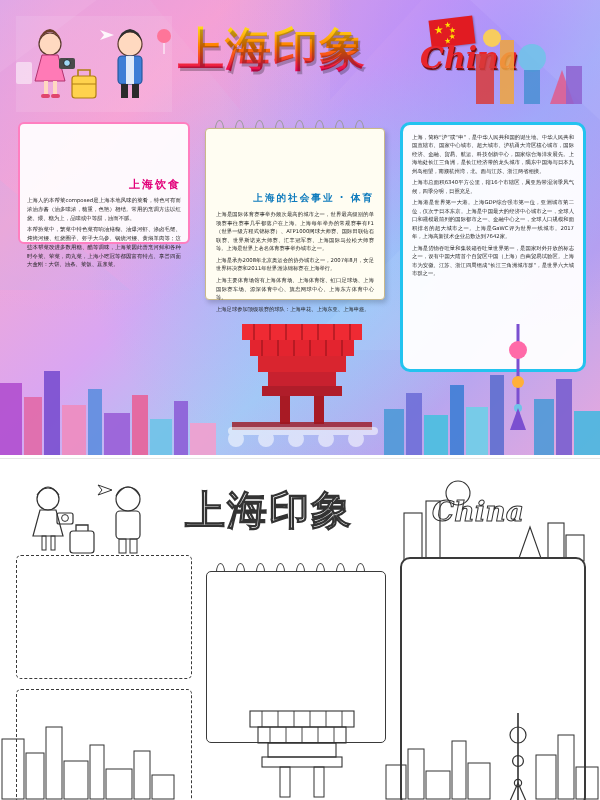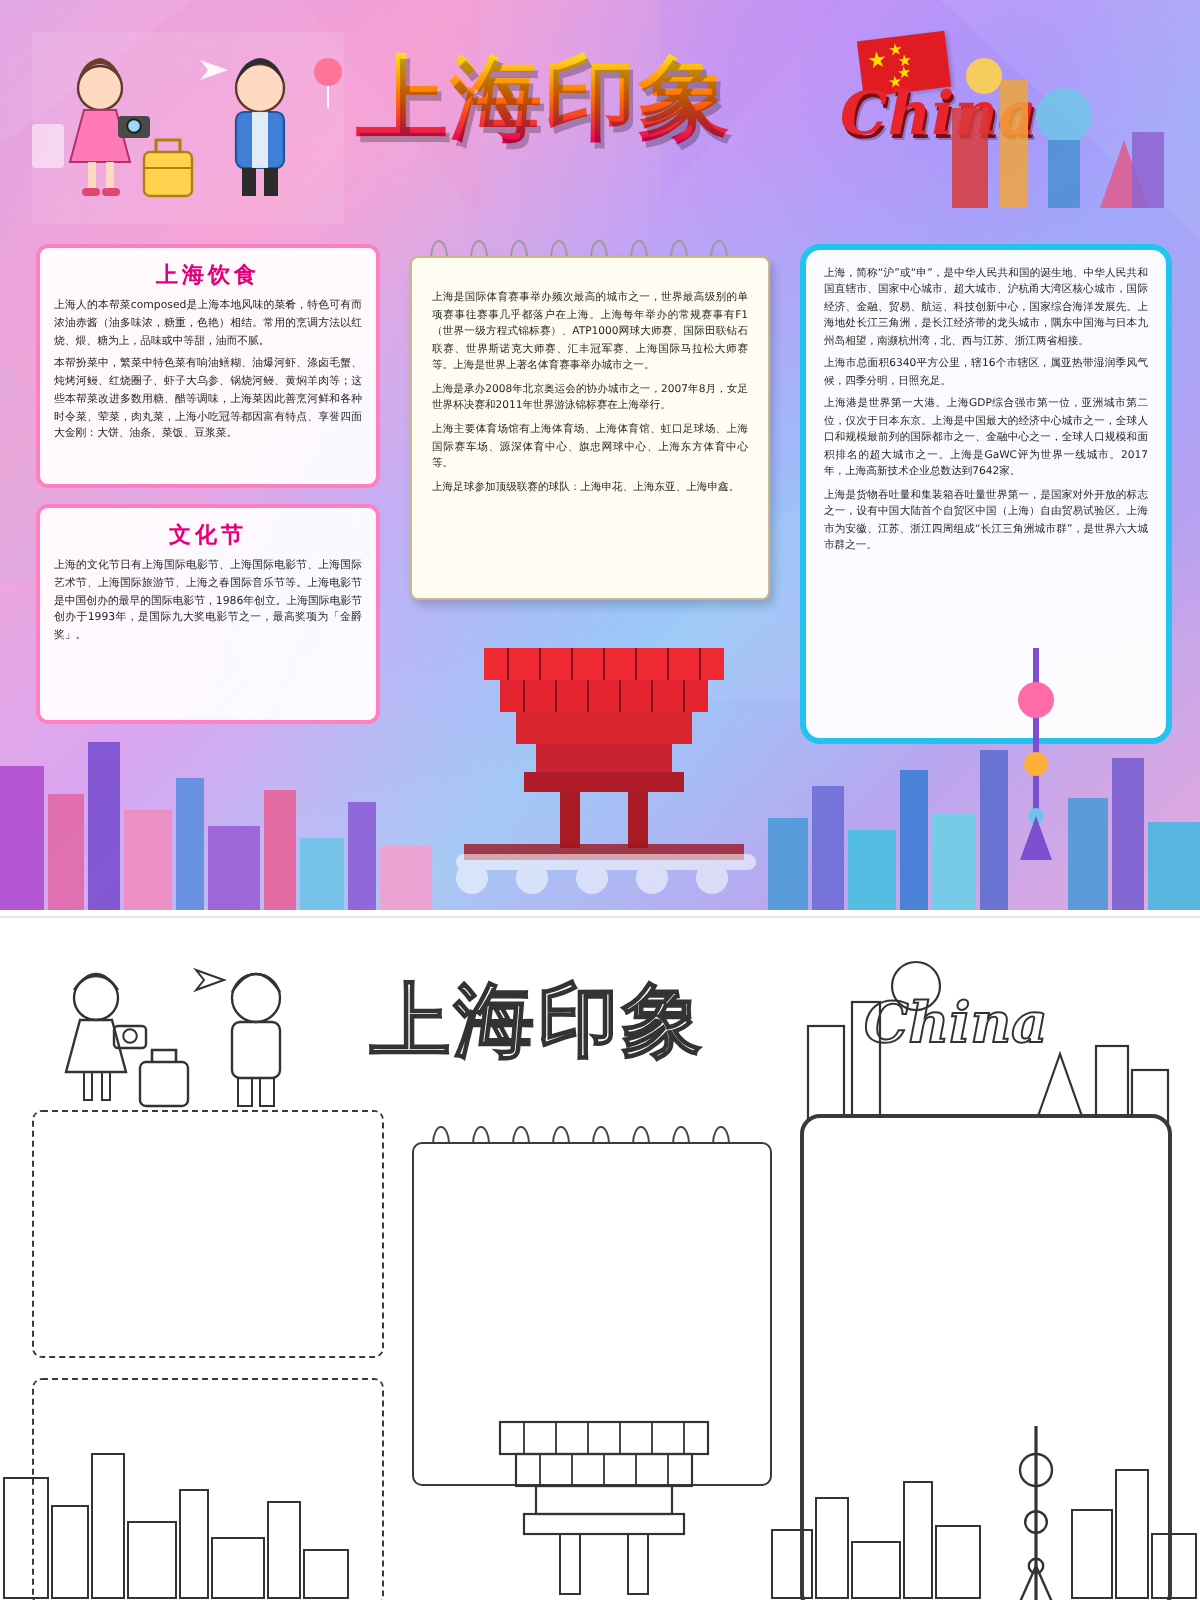--- a/index.html
+++ b/index.html
@@ -24,21 +24,21 @@
   
   .poly{position:absolute;inset:0;opacity:.38;}
   .poly i{position:absolute;display:block;width:0;height:0;}
 
   
   .skyline{position:absolute;left:0;bottom:0;width:600px;height:120px;}
 
   
   .panel{position:absolute;box-sizing:border-box;}
   .panel .ttl{
-    text-align:center;font-weight:bold;letter-spacing:2px;
+    text-align:right;font-weight:bold;letter-spacing:2px;margin-top:47px;
   }
   .panel p{margin:0 0 3px 0;}
 
   
   #p-food{
     left:18px;top:122px;width:172px;height:122px;
     background:rgba(255,255,255,.93);
     border:2px solid #ff7fc0;border-radius:6px;
     padding:6px 7px 4px 7px;
   }
@@ -206,38 +206,33 @@
     </svg>
 
     <div class="panel" id="p-food">
       <div class="ttl">上海饮食</div>
       <div class="bd">
         <p>上海人的本帮菜composed是上海本地风味的菜肴，特色可有而浓油赤酱（油多味浓，糖重，色艳）相结。常用的烹调方法以红烧、煨、糖为上，品味或中等甜，油而不腻。</p>
         <p>本帮扮菜中，繁菜中特色菜有响油鳝糊、油爆河虾、涤卤毛蟹、炖烤河鳗、红烧圈子、虾子大乌参、锅烧河鳗、黄焖羊肉等；这些本帮菜改进多数用糖、醋等调味，上海菜因此善烹河鲜和各种时令菜、荤菜，肉丸菜，上海小吃冠等都因富有特点、享誉四面大金刚：大饼、油条、菜饭、豆浆菜。</p>
       </div>
     </div>
 
-    <div class="panel" id="p-culture">
-      <div class="ttl">文化节</div>
-      <div class="bd">
-        <p>上海的文化节日有上海国际电影节、上海国际电影节、上海国际艺术节、上海国际旅游节、上海之春国际音乐节等。上海电影节是中国创办的最早的国际电影节，1986年创立。上海国际电影节创办于1993年，是国际九大奖电影节之一，最高奖项为「金爵奖」。</p>
-      </div>
-    </div>
 
     <div class="rings">
       <span class="ring" style="left:10px"></span>
       <span class="ring" style="left:30px"></span>
       <span class="ring" style="left:50px"></span>
       <span class="ring" style="left:70px"></span>
       <span class="ring" style="left:90px"></span>
       <span class="ring" style="left:110px"></span>
       <span class="ring" style="left:130px"></span>
       <span class="ring" style="left:150px"></span>
     </div>
     <div class="panel" id="p-sport">
+      <div class="ttl">上海的社会事业 · 体育</div>
       <div class="bd">
         <p>上海是国际体育赛事举办频次最高的城市之一，世界最高级别的单项赛事往赛事几乎都落户在上海。上海每年举办的常规赛事有F1（世界一级方程式锦标赛）、ATP1000网球大师赛、国际田联钻石联赛、世界斯诺克大师赛、汇丰冠军赛、上海国际马拉松大师赛等。上海是世界上著名体育赛事举办城市之一。</p>
         <p>上海是承办2008年北京奥运会的协办城市之一，2007年8月，女足世界杯决赛和2011年世界游泳锦标赛在上海举行。</p>
         <p>上海主要体育场馆有上海体育场、上海体育馆、虹口足球场、上海国际赛车场、源深体育中心、旗忠网球中心、上海东方体育中心等。</p>
         <p>上海足球参加顶级联赛的球队：上海申花、上海东亚、上海申鑫。</p>
       </div>
     </div>
 
     <div class="panel" id="p-intro">
       <div class="bd">

